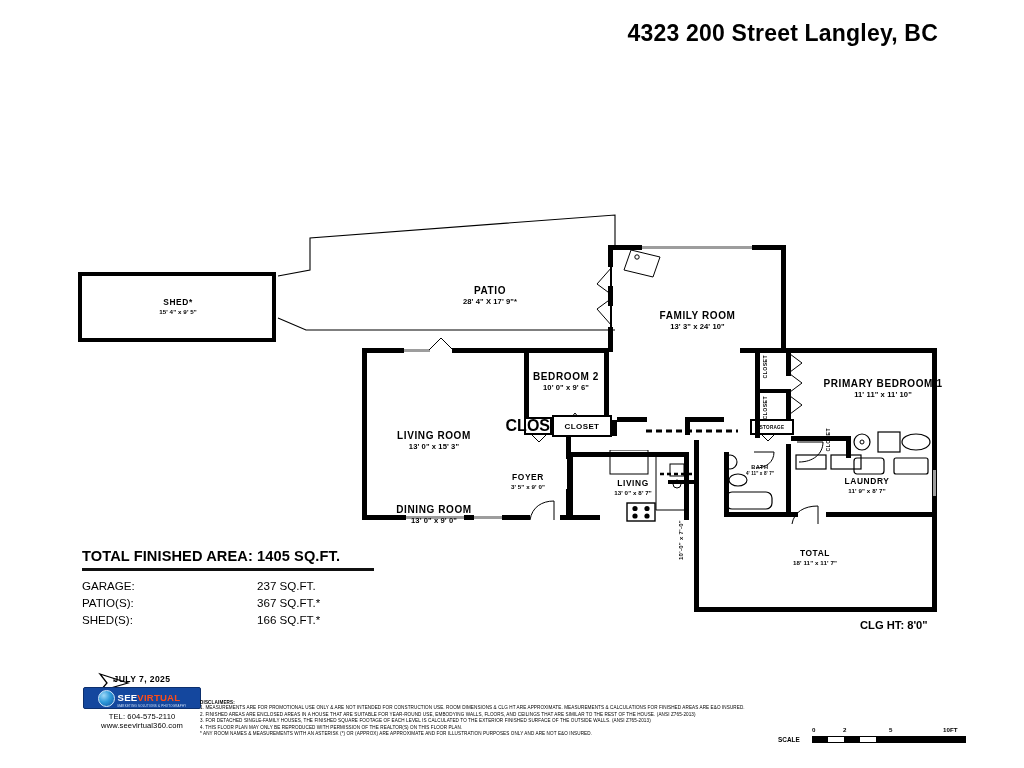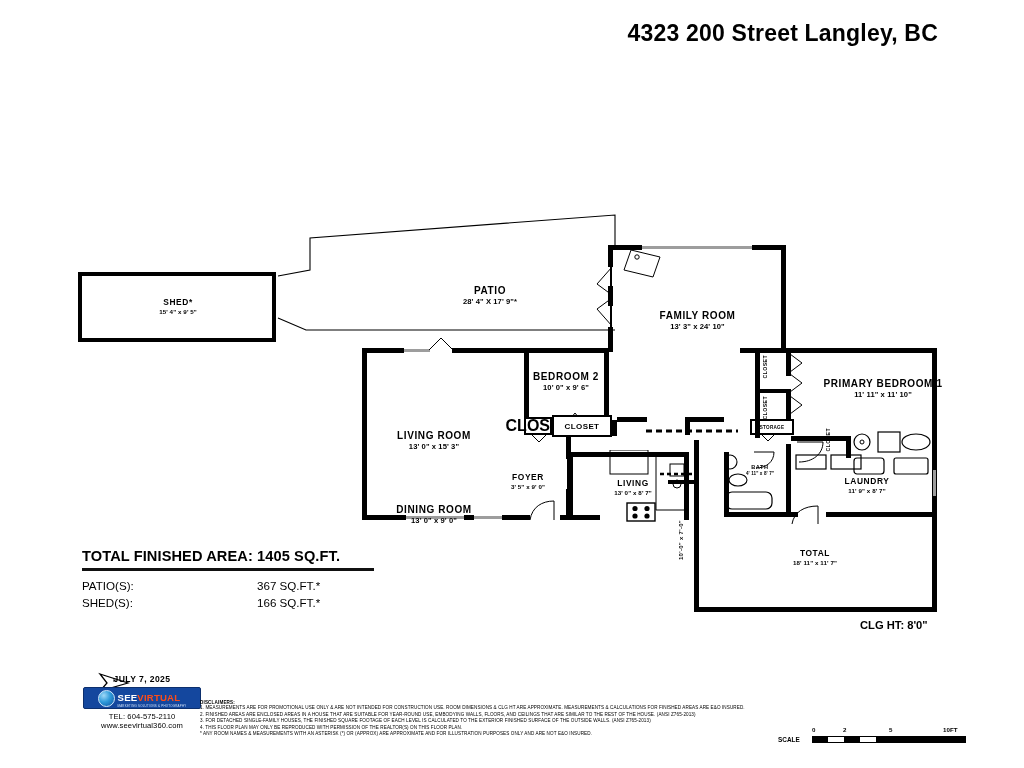--- a/index.html
+++ b/index.html
@@ -305,20 +305,24 @@
   <div class="abs w" style="left:668px;top:480px;width:28px;height:4px;"></div>
   <svg class="abs" style="left:660px;top:470px;width:34px;height:8px;" viewBox="0 0 34 8">
     <line x1="0" y1="4" x2="34" y2="4" stroke="#000" stroke-width="2.4" stroke-dasharray="4,3"></line>
   </svg>
   <div class="abs vlabel" style="left:678px;top:520px;font-size:6px;font-weight:bold;letter-spacing:.3px;">10'-0" x 7'-0"</div>
 
   <div class="abs" id="totals">
     <div class="tfa">TOTAL FINISHED AREA:  1405 SQ.FT.</div>
     <div class="rule"></div>
     <div class="row">
+      <span class="k">GARAGE:</span>
+      <span class="v">237 SQ.FT.</span>
+    </div>
+    <div class="row">
       <span class="k">PATIO(S):</span>
       <span class="v">367 SQ.FT.*</span>
     </div>
     <div class="row">
       <span class="k">SHED(S):</span>
       <span class="v">166 SQ.FT.*</span>
     </div>
   </div>
 
   <div class="abs" id="clg">CLG HT: 8'0"</div>

